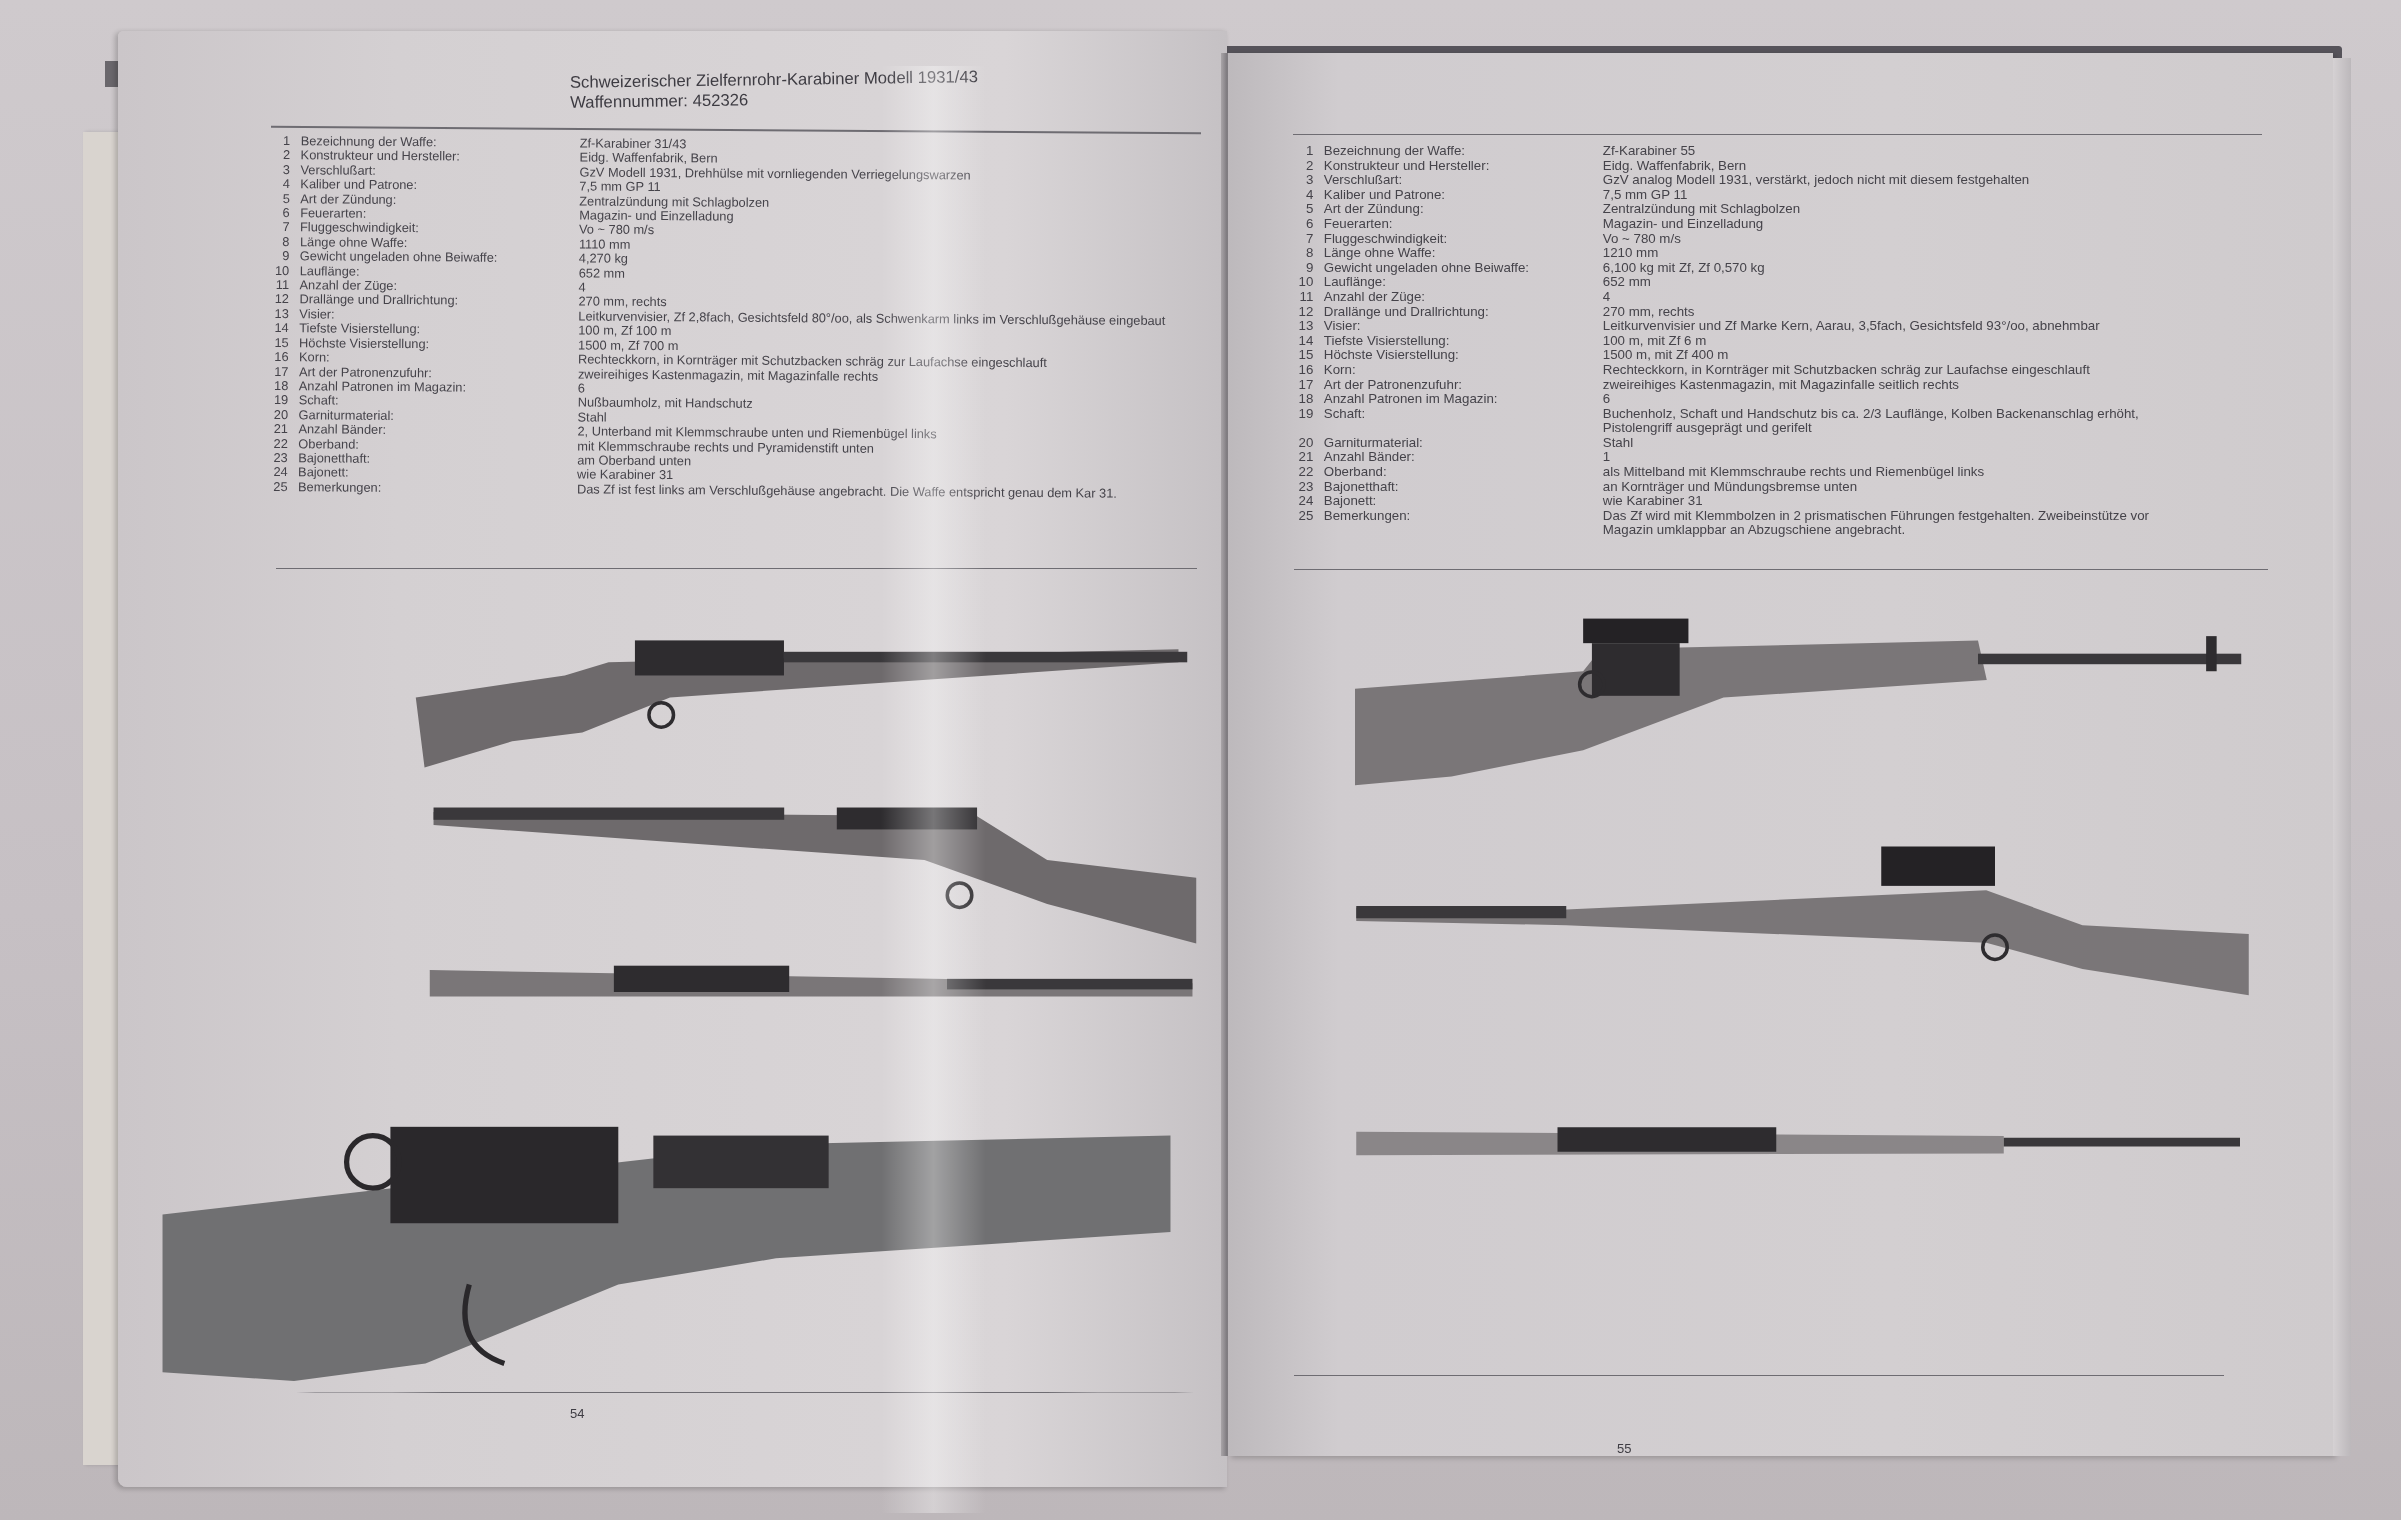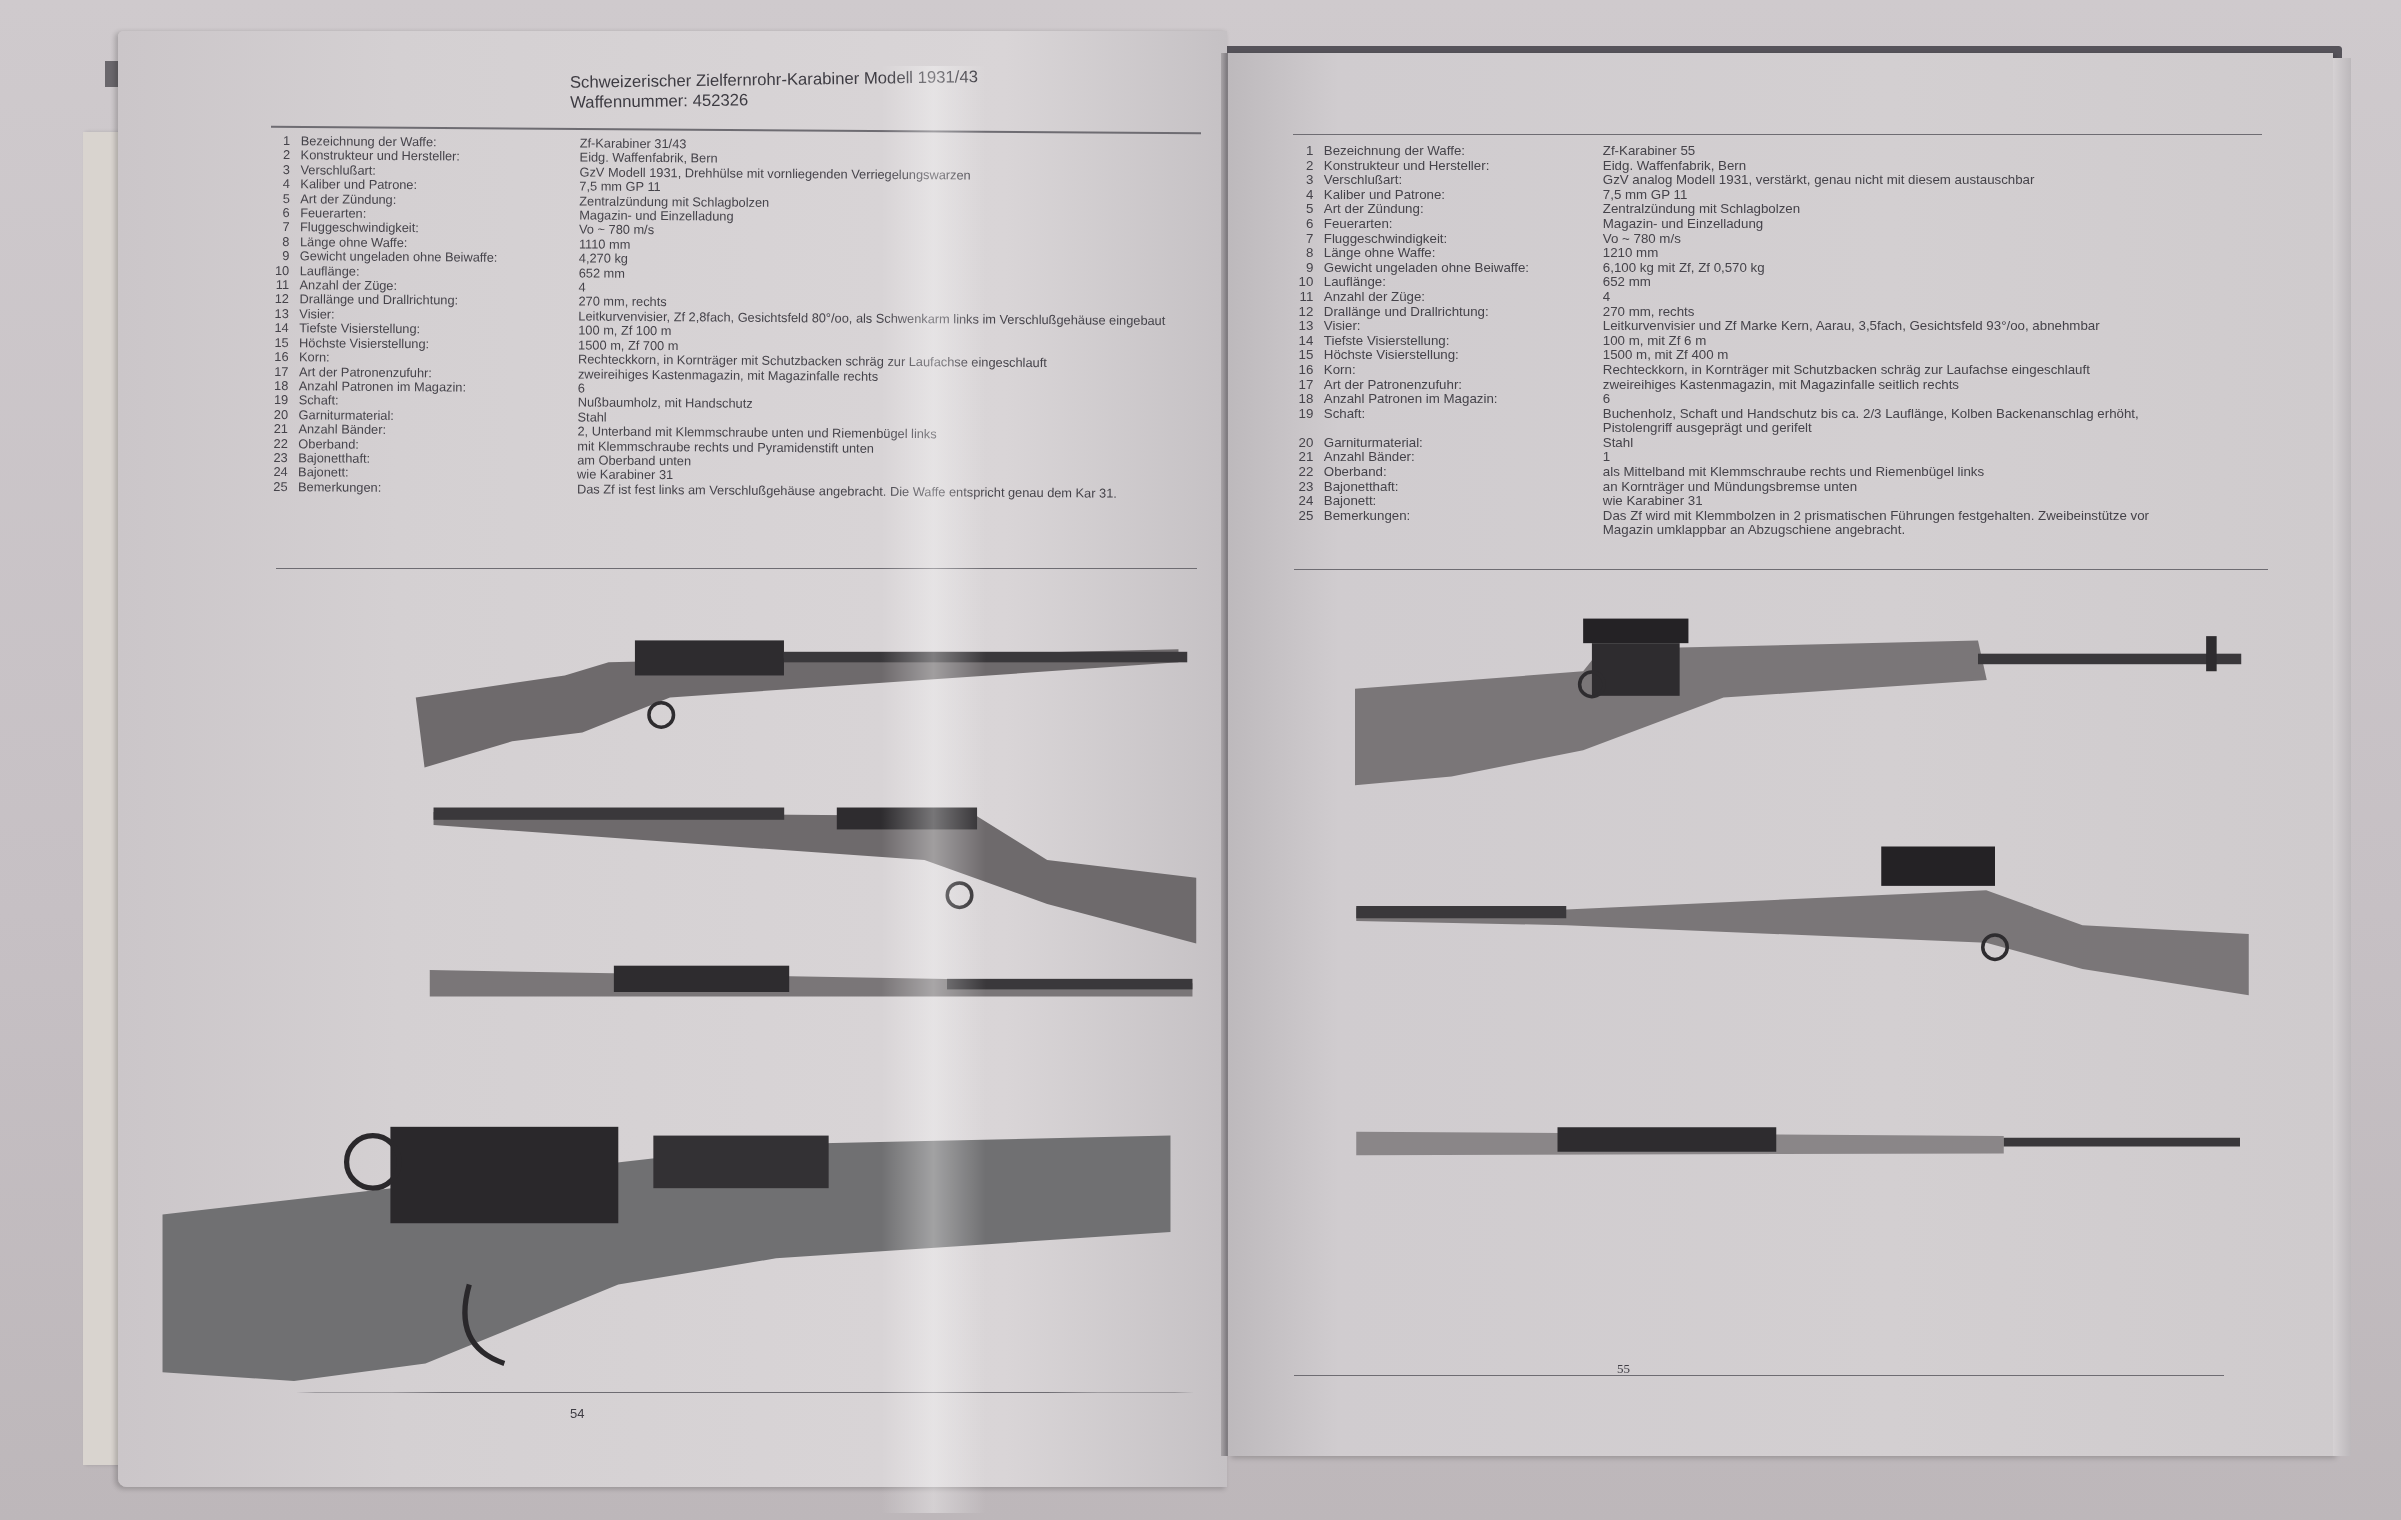--- a/index.html
+++ b/index.html
@@ -249,21 +249,21 @@
         <span class="val">Zf-Karabiner 55</span>
       </div>
       <div class="row">
         <span class="num">2</span>
         <span class="lbl">Konstrukteur und Hersteller:</span>
         <span class="val">Eidg. Waffenfabrik, Bern</span>
       </div>
       <div class="row">
         <span class="num">3</span>
         <span class="lbl">Verschlußart:</span>
-        <span class="val">GzV analog Modell 1931, verstärkt, genau nicht mit diesem austauschbar</span>
+        <span class="val">GzV analog Modell 1931, verstärkt, jedoch nicht mit diesem festgehalten</span>
       </div>
       <div class="row">
         <span class="num">4</span>
         <span class="lbl">Kaliber und Patrone:</span>
         <span class="val">7,5 mm GP 11</span>
       </div>
       <div class="row">
         <span class="num">5</span>
         <span class="lbl">Art der Zündung:</span>
         <span class="val">Zentralzündung mit Schlagbolzen</span>
@@ -396,16 +396,16 @@
     <rect x="600" y="20" width="130" height="45" fill="#242225"></rect>
     <circle cx="730" cy="135" r="14" fill="none" stroke="#2e2c2f" stroke-width="4"></circle>
   </svg>
   <svg class="photo" style="left:127px;top:1048px;" width="895" height="105" viewBox="0 0 1020 120">
     <path d="M0 35 L740 40 L740 60 L0 62 Z" fill="#8a8688"></path>
     <rect x="230" y="30" width="250" height="28" fill="#2e2c2f"></rect>
     <rect x="740" y="42" width="270" height="10" fill="#3a383b"></rect>
   </svg>
 
   <div class="hr" style="left:66px;top:1322px;width:930px;height:1.3px;"></div>
-  <div class="page-num" style="left:389px;top:1308px;font-family:Liberation Serif, serif;">55</div>
+  <div class="page-num" style="left:389px;top:1388px;">55</div>
 </div>
 <div class="page-stack"></div>
 
 
 </body></html>

